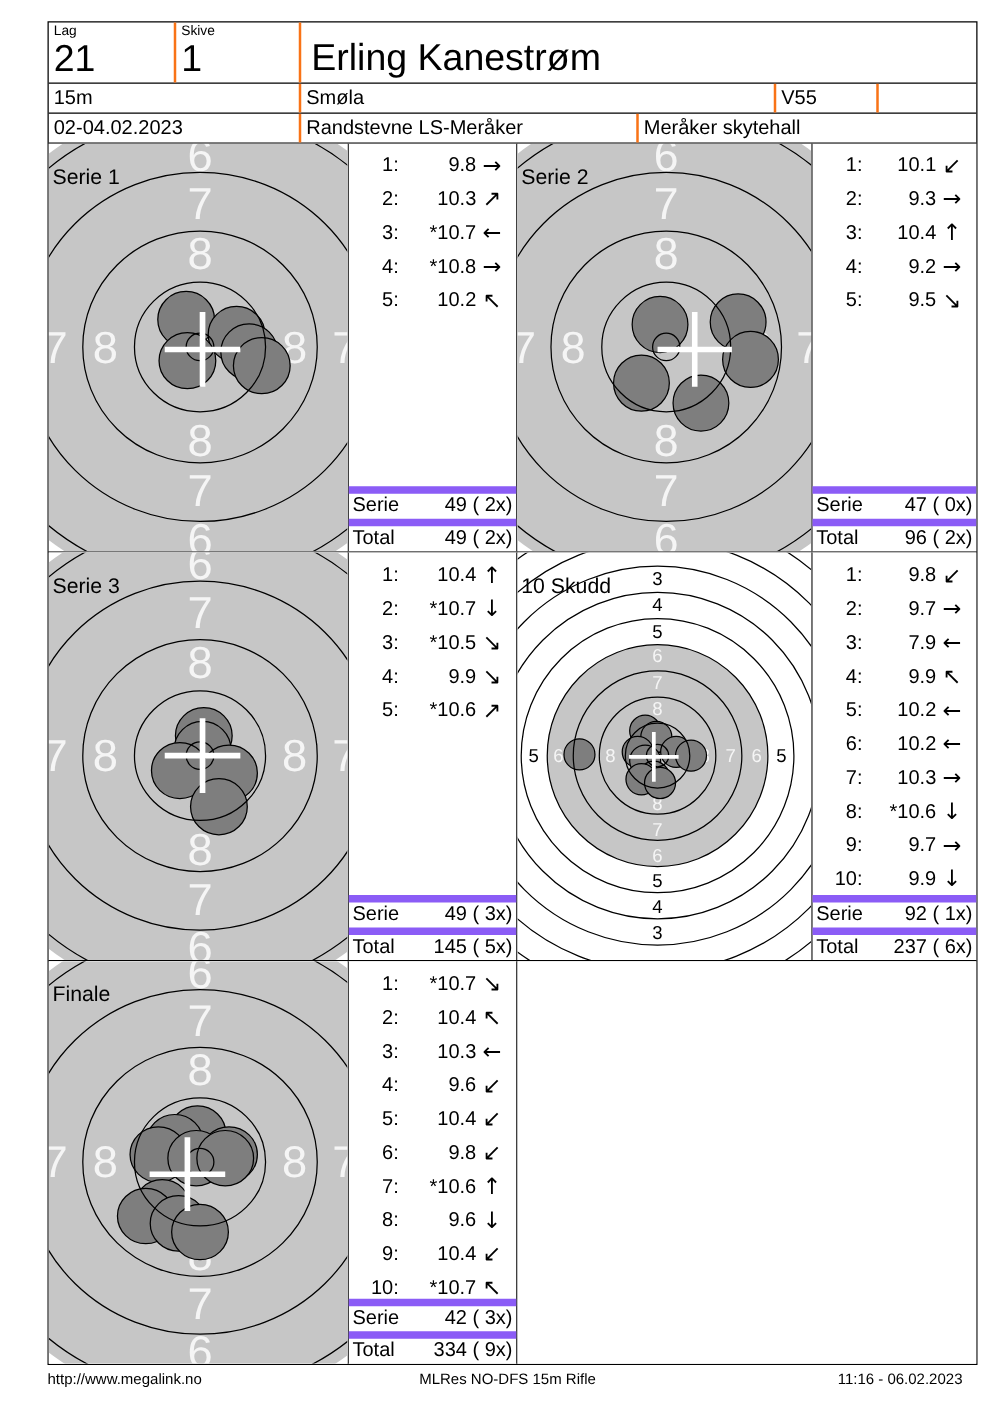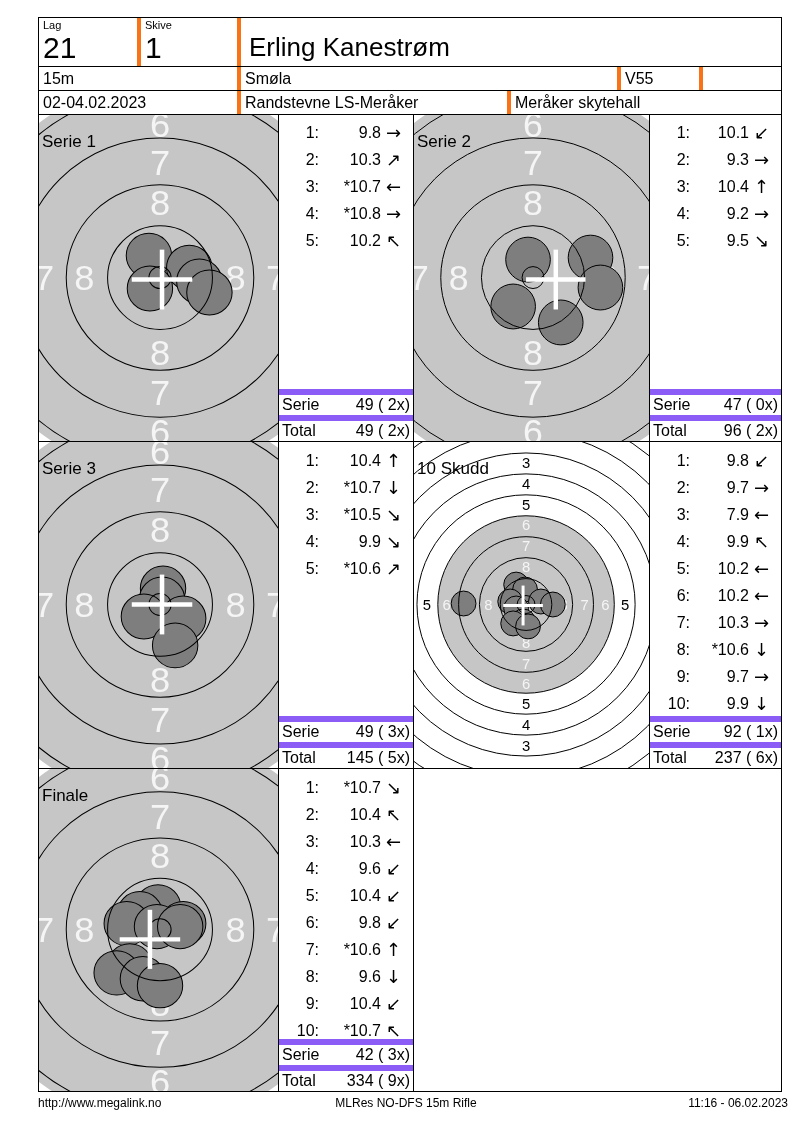--- a/index.html
+++ b/index.html
@@ -9,26 +9,26 @@
     font-family:"Liberation Sans", sans-serif; color:#000; overflow:hidden;
   }
   #sheet {
     position:absolute; left:38px; top:17px; width:744px; height:1075px;
     border:1px solid #000; display:flex; flex-direction:column; background:#fff;
   }
   .hdr-row { display:flex; border-bottom:1px solid #000; }
   .hdr-row1 { height:49px; }
   .hdr-row2 { height:24px; }
   .hdr-row3 { height:24px; }
-  .hcell { border-right:4px solid #f97316; padding:1px 4px; overflow:hidden; white-space:nowrap; }
+  .hcell { border-right:2px solid #f97316; padding:1px 4px; overflow:hidden; white-space:nowrap; }
   .hcell:last-child { border-right:none; }
   .mini { font-size:11px; line-height:12px; display:block; }
   .big  { font-size:30px; line-height:33px; display:block; }
   .htext { font-size:16px; line-height:22px; }
-  .namecell { font-size:26px; line-height:30px; padding:14px 4px 2px 8px; }
+  .namecell { font-size:30px; line-height:30px; padding:14px 4px 2px 8px; }
   .block-row { display:flex; }
   .block-row1 { height:328px; border-bottom:1px solid #000; }
   .block-row2 { height:327px; border-bottom:1px solid #000; }
   .block-row3 { height:322px; }
   .block { display:flex; }
   .target-cell { position:relative; overflow:hidden; background:#fff; }
   .target-cell.w-left  { width:239px; }
   .target-cell.w-right { width:235px; }
   .target-cell svg { position:absolute; left:0; top:0; width:100%; height:100%; }
   .target-title { position:absolute; left:3px; top:17px; font-size:17px; z-index:3; }
@@ -40,21 +40,21 @@
   .score-row .idx { width:40px; text-align:right; }
   .score-row .val { flex:1; text-align:right; padding-right:5px; }
   .score-row .arr { width:27px; text-align:left; font-size:18px; line-height:1;
                     font-family:"DejaVu Sans", sans-serif; }
   .sum-row { display:flex; justify-content:space-between; align-items:center;
              height:26px; border-top:6px solid #8b5cf6; padding:0 3px; font-size:16px; }
   .empty-block { flex:1; background:#fff; }
   #footer { position:absolute; left:0; top:1096px; width:800px; height:16px; font-size:12px; }
   #footer .f-left   { position:absolute; left:38px; }
   #footer .f-center { position:absolute; left:12px; right:0; text-align:center; }
-  #footer .f-right  { position:absolute; right:12px; }
+  #footer .f-right  { position:absolute; right:30px; }
 </style>
 </head>
 <body>
 
 <div id="page">
   <div id="sheet">
 
     <div class="hdr-row hdr-row1">
       <div class="hcell" style="width:102px">
         <span class="mini">Lag</span>

